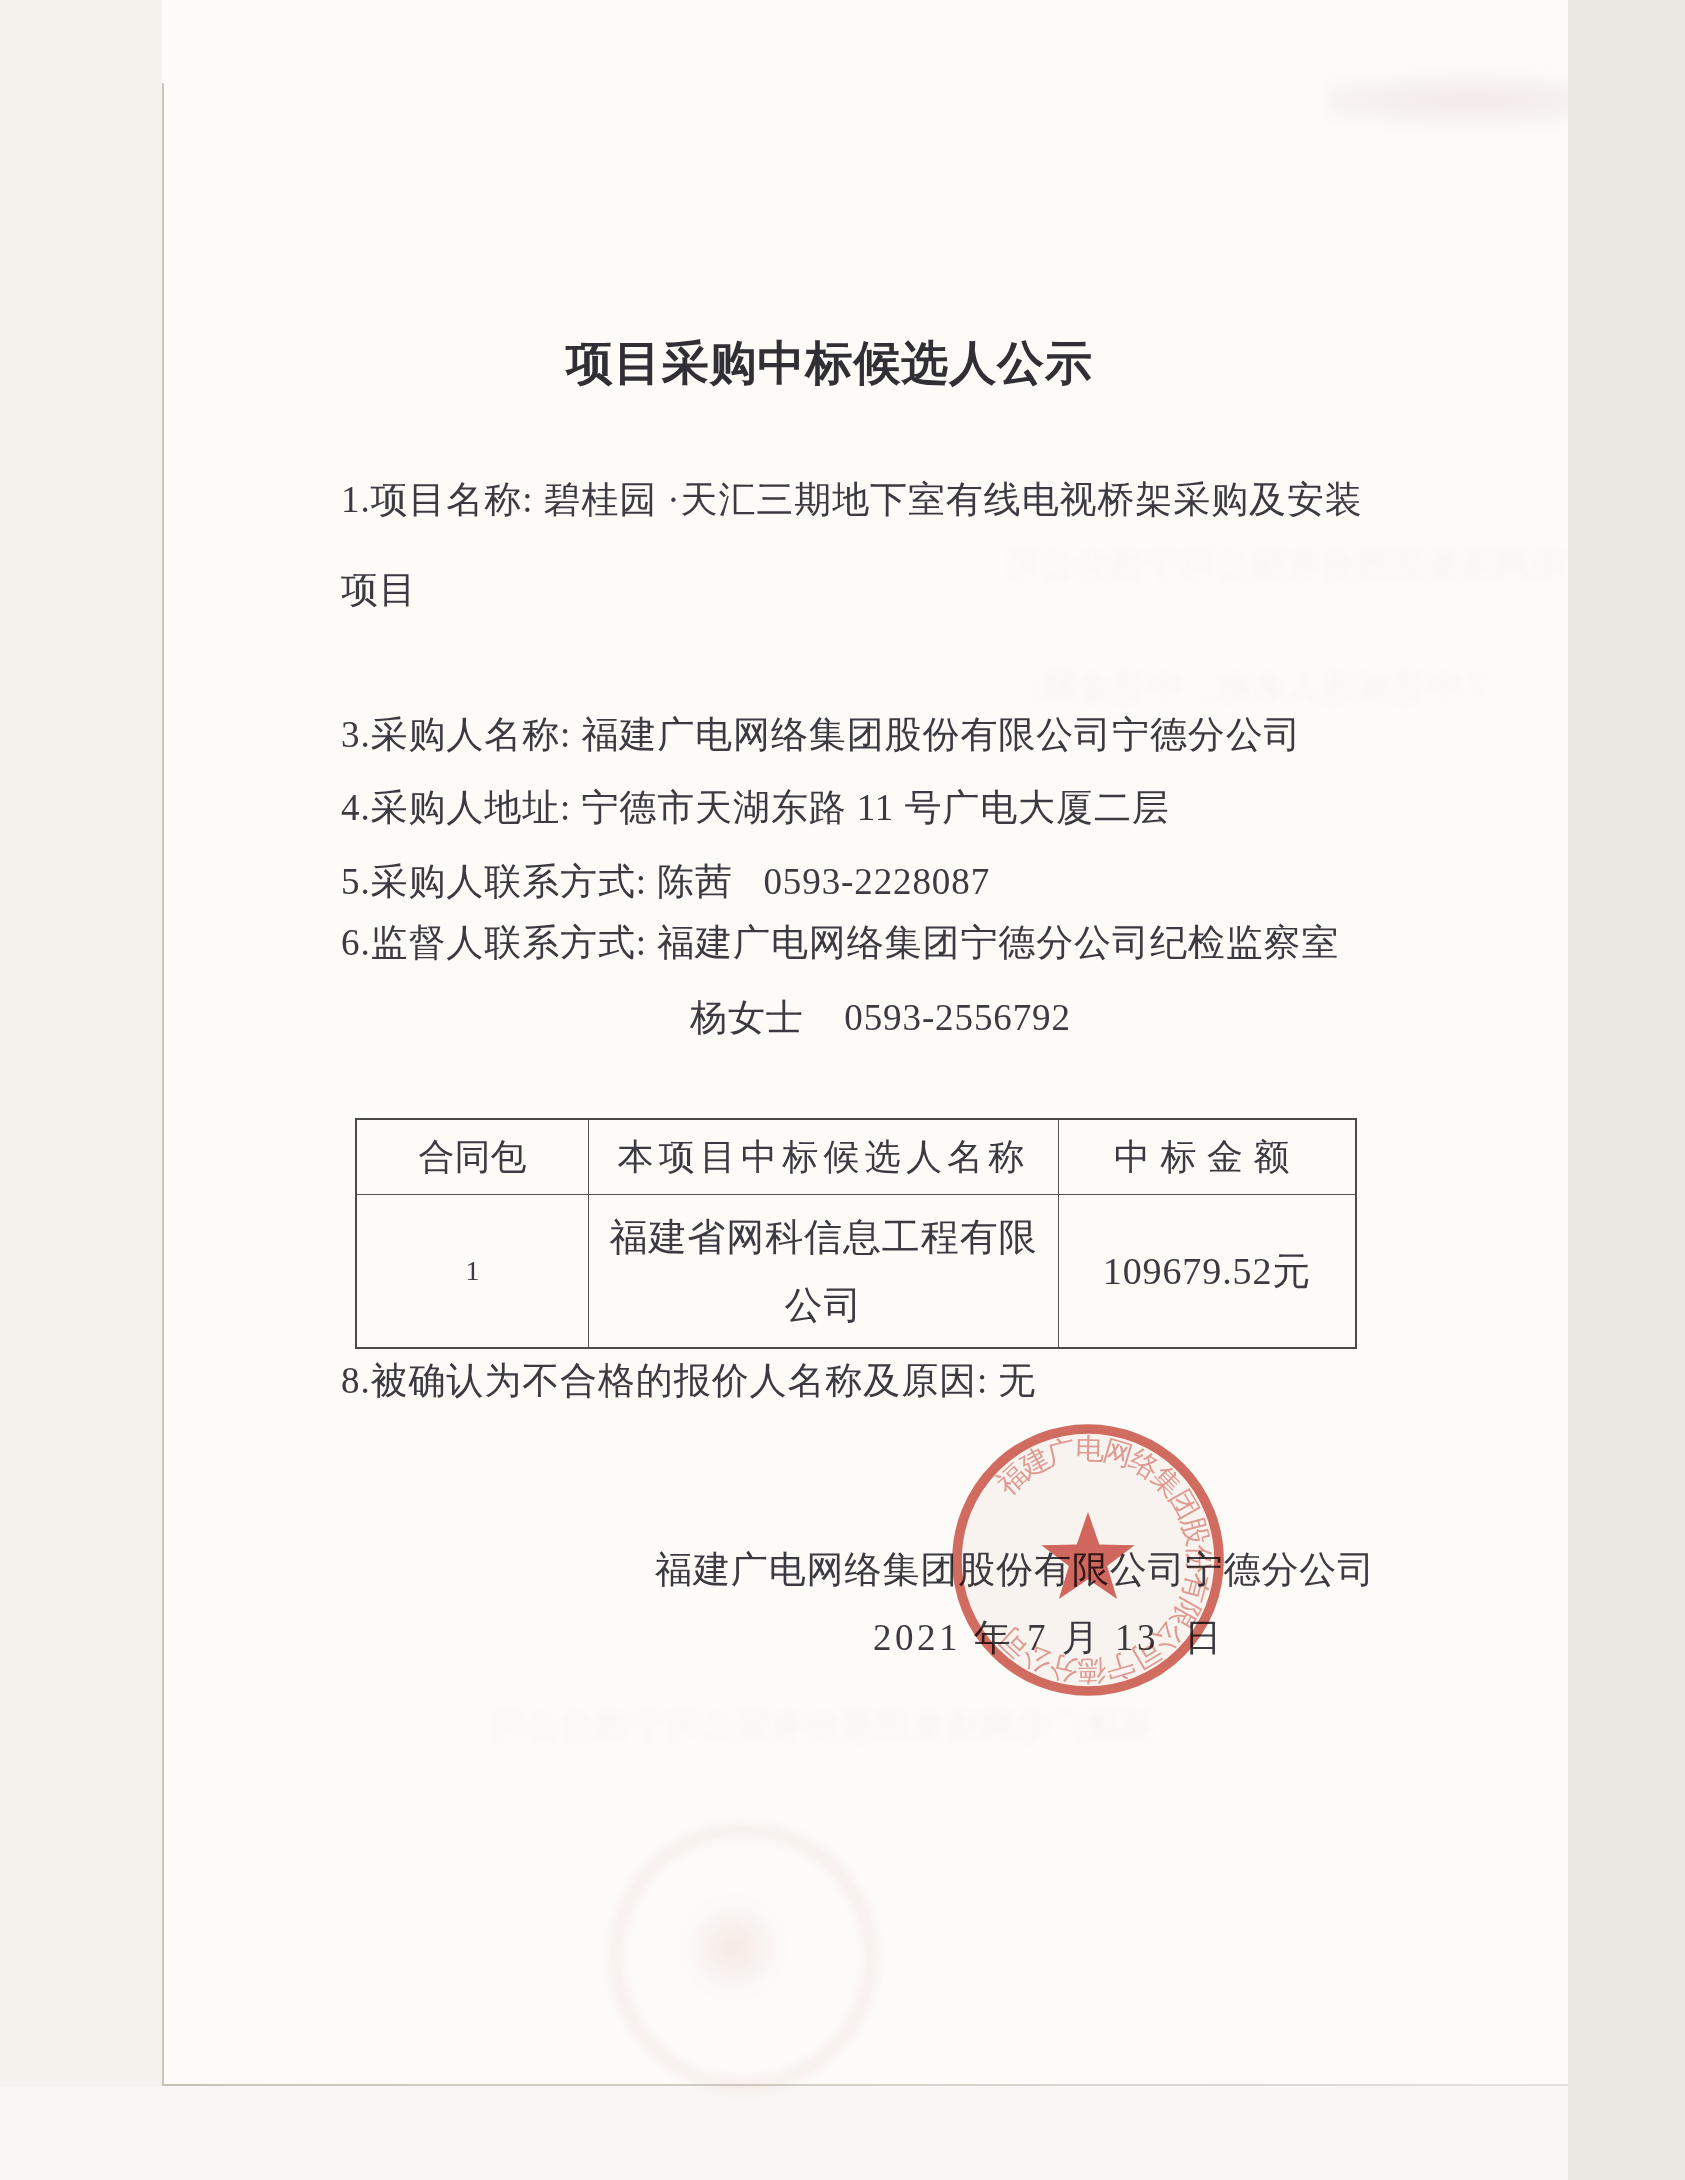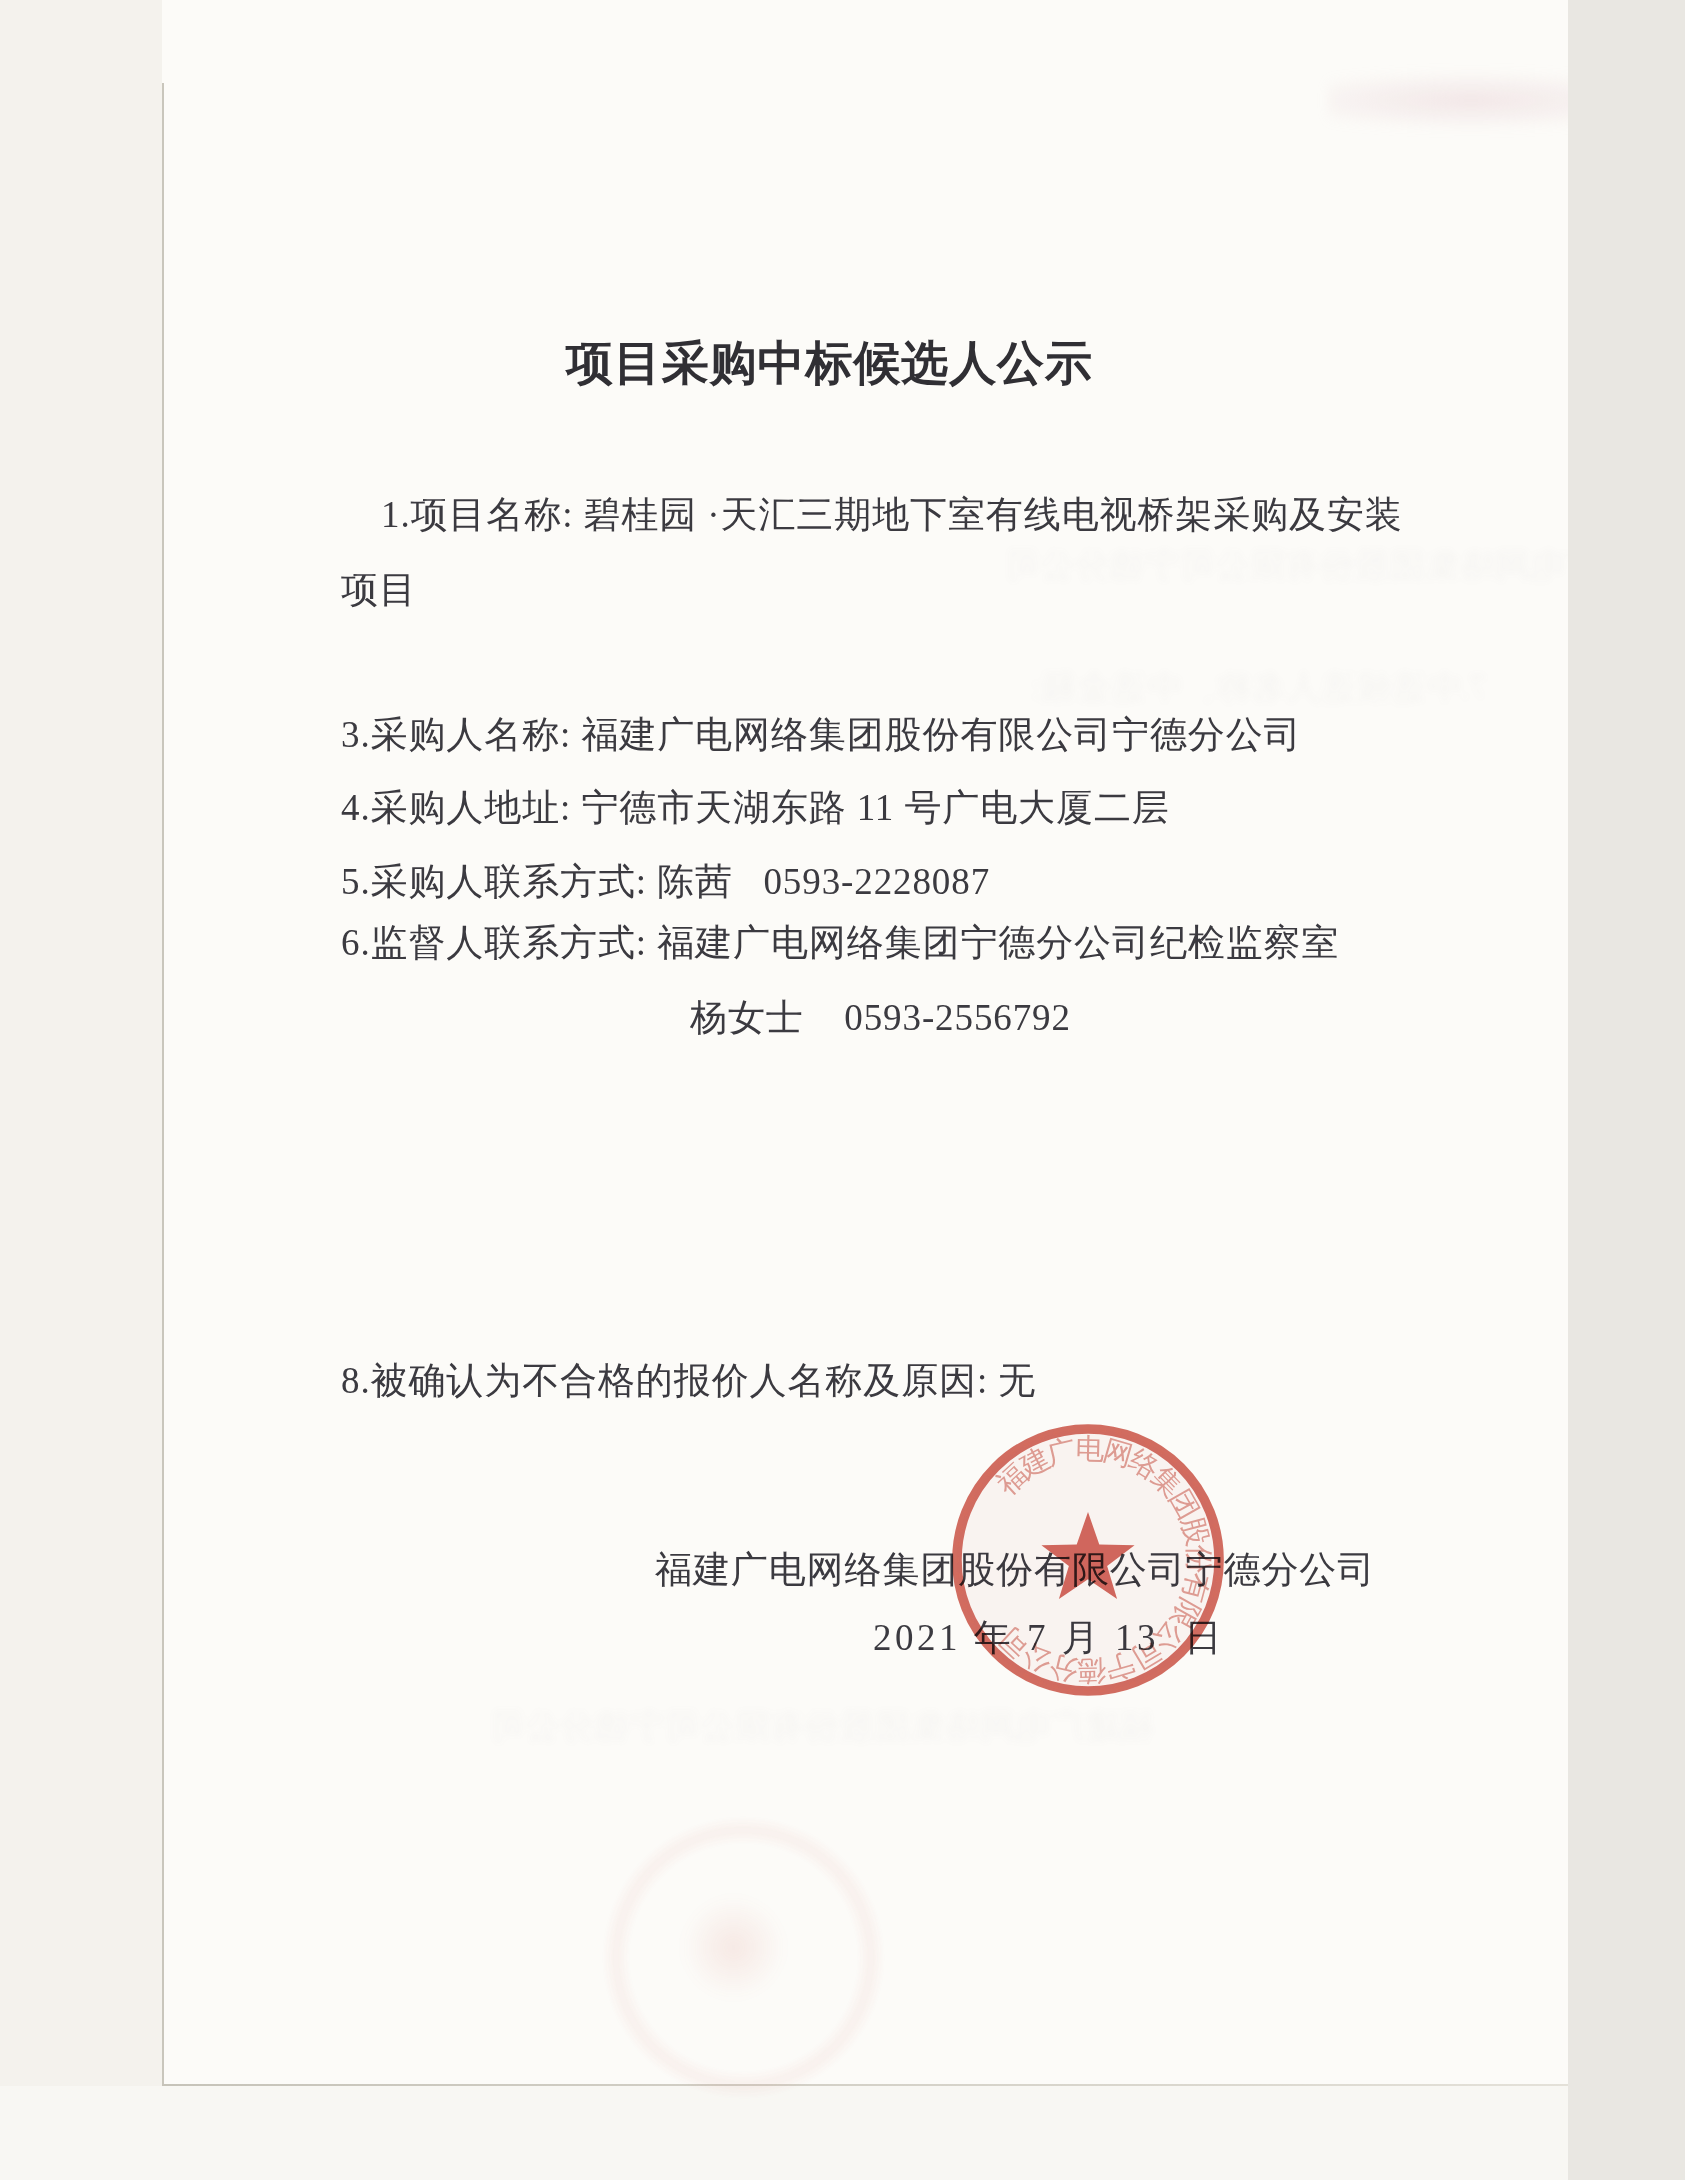--- a/index.html
+++ b/index.html
@@ -73,28 +73,42 @@
   <div class="smudge-top"></div>
 
   <div class="ghost" style="left:1004px;top:542px;">福建广电网络集团股份有限公司宁德分公司</div>
   <div class="ghost" style="left:1031px;top:664px;">7.中选候选人名称、中选金额:</div>
   <div class="ghost" style="left:489px;top:1703px;">福建广电网络集团股份有限公司宁德分公司</div>
   <div class="ghost-stamp"></div>
   <div class="ghost-stamp-core"></div>
 
   <div class="doc-title">项目采购中标候选人公示</div>
 
-  <div class="line" style="top:491px;margin-left:40px;">1.项目名称: 碧桂园 ·天汇三期地下室有线电视桥架采购及安装</div>
+  <div class="line" style="top:476px;">1.项目名称: 碧桂园 ·天汇三期地下室有线电视桥架采购及安装</div>
   <div class="line" style="top:566px;">项目</div>
   <div class="line" style="top:711px;">3.采购人名称: 福建广电网络集团股份有限公司宁德分公司</div>
   <div class="line" style="top:784px;">4.采购人地址: 宁德市天湖东路 11 号广电大厦二层</div>
   <div class="line" style="top:858px;">5.采购人联系方式: 陈茜   0593-2228087</div>
   <div class="line" style="top:919px;">6.监督人联系方式: 福建广电网络集团宁德分公司纪检监察室</div>
   <div class="line" style="top:994px;left:690px;text-align:right;">杨女士    0593-2556792</div>
 
+  <div class="award-table">
+    <div class="cell">合同包</div>
+    <div class="cell hdr-name">本项目中标候选人名称</div>
+    <div class="cell hdr-amount">中标金额</div>
+    <div class="cell body">
+      <span class="pkg-no">1</span>
+    </div>
+    <div class="cell body">
+      <span class="candidate-name">福建省网科信息工程有限公司</span>
+    </div>
+    <div class="cell body">
+      <span class="amount">109679.52元</span>
+    </div>
+  </div>
 
   <div class="line" style="top:1357px;">8.被确认为不合格的报价人名称及原因: 无</div>
 
   <div class="sig-company line" style="left:655px;top:1546px;">福建广电网络集团股份有限公司宁德分公司</div>
   <div class="sig-date line" style="left:873px;top:1614px;letter-spacing:3.5px;">2021 年 7 月 13  日</div>
 
   <svg class="seal" viewBox="0 0 364 364">
     <circle cx="182" cy="182" r="150" fill="none" stroke="#c5392b" stroke-width="11" opacity="0.82"></circle>
     <circle cx="182" cy="182" r="150" fill="none" stroke="#d8604f" stroke-width="4" opacity="0.35" stroke-dasharray="7 11"></circle>
     <path id="sealTextPath" d="M 66,182 A 116,116 0 1 1 298,182 A 116,116 0 1 1 66,182" fill="none"></path>

